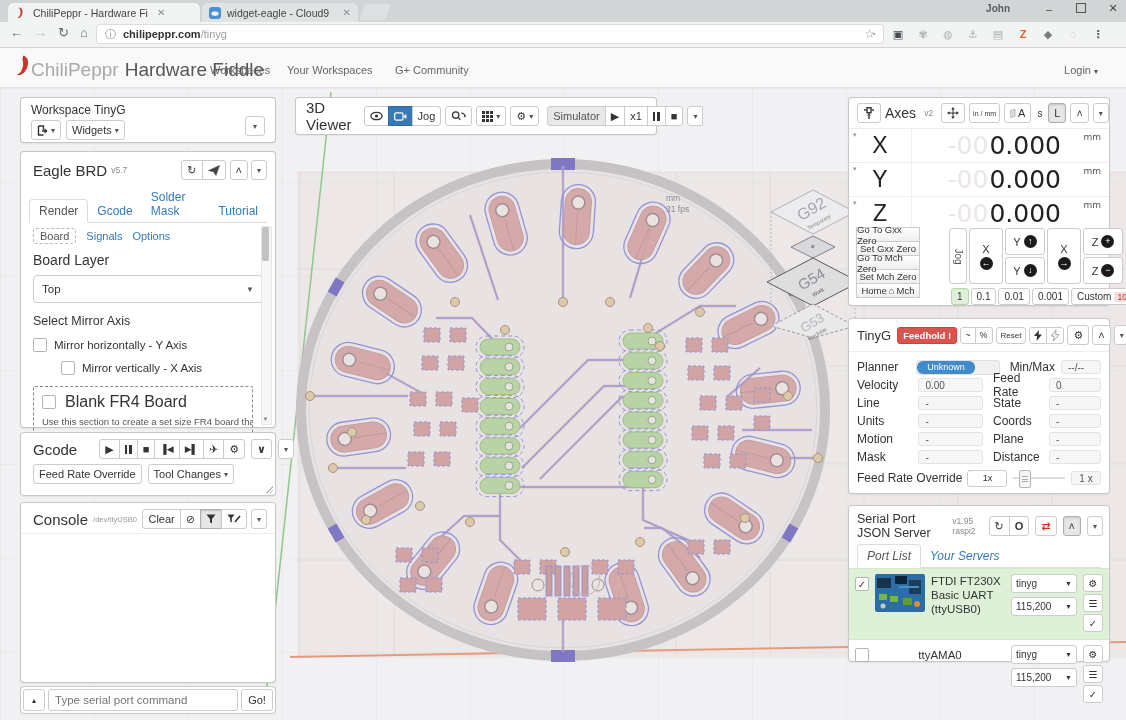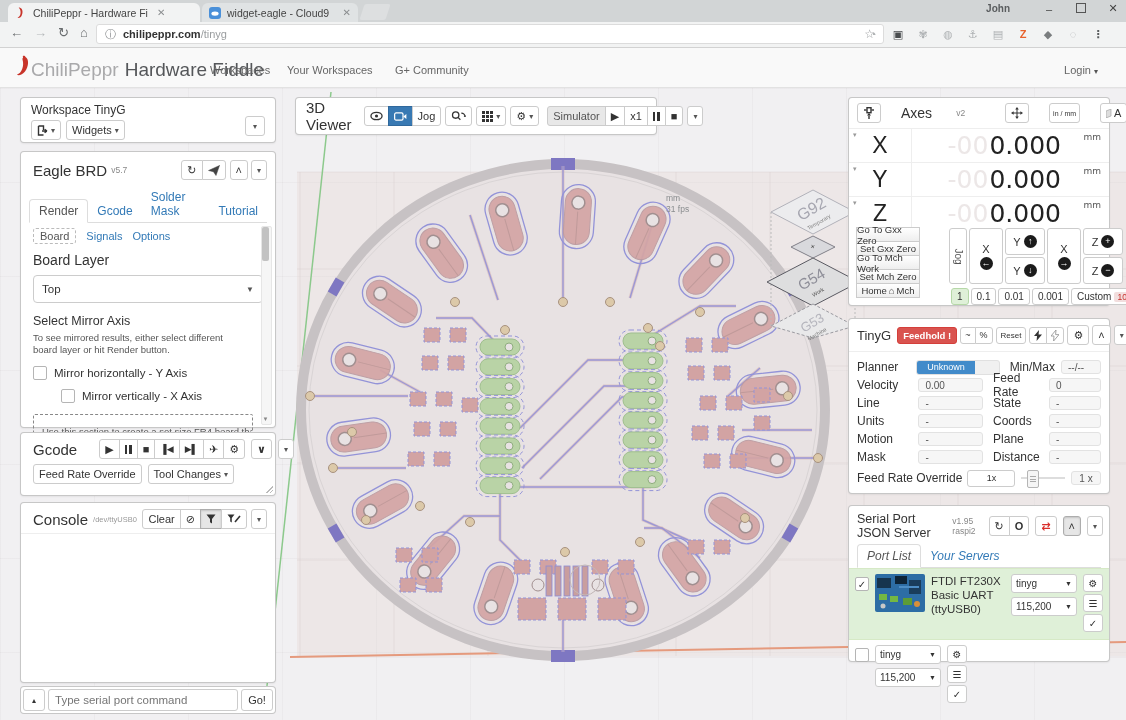--- a/index.html
+++ b/index.html
@@ -589,30 +589,33 @@
     <span class="subtab">Signals</span>
     <span class="subtab">Options</span>
   </div>
   <div style="padding:8px 22px 0 12px;">
     <div style="font-size:14px;color:#333;margin-bottom:7px;">Board Layer</div>
     <div class="select" style="width:212px;">
       <span>Top</span>
         <span style="font-size:8px;color:#555;">▼</span>
     </div>
     <div style="font-size:12.5px;color:#333;margin:11px 0 4px 0;">Select Mirror Axis</div>
-    <div style="font-size:9.5px;color:#555;line-height:12px;width:214px;">To see mirrored results, either select different board layer or hit Render button.</div>
     <div class="checkrow" style="margin-top:10px;">
       <span class="cb"></span>
       <span>Mirror horizontally - Y Axis</span>
     </div>
     <div class="checkrow" style="margin-top:9px;padding-left:28px;">
       <span class="cb"></span>
       <span>Mirror vertically - X Axis</span>
     </div>
     <div style="border:1px dashed #888;border-radius:2px;margin-top:11px;padding:6px 8px;height:34px;overflow:hidden;">
+      <div class="checkrow" style="font-size:16px;gap:9px;">
+        <span class="cb"></span>
+        <span>Blank FR4 Board</span>
+      </div>
       <div style="font-size:9.5px;color:#555;margin-top:5px;white-space:nowrap;">Use this section to create a set size FR4 board that you can</div>
     </div>
   </div>
   <div class="scroll">
     <div class="thumb" style="left:0;"></div>
     <div class="scrolldn">▼</div>
   </div>
 </div>
 
 <div class="abs panel" id="gcode-panel">
@@ -680,21 +683,21 @@
 
 <div class="abs" id="cmdbar">
   <span class="btn" style="width:22px;height:22px;">
       <span style="font-size:8px;">▴</span>
     </span>
   <input style="flex: 1 1 0%; height: 22px; border: 1px solid rgb(204, 204, 204); border-radius: 3px; margin: 0px 3px; font-size: 11.5px; padding: 0px 6px; box-sizing: border-box; font-family: inherit; color: rgb(51, 51, 51);" placeholder="Type serial port command">
   <span class="btn" style="width:32px;height:22px;">Go!</span>
 </div>
 
 <div class="abs panel" id="axes-panel">
-  <div style="display:flex;align-items:center;padding:5px 6px 5px 8px;gap:20px;">
+  <div style="display:flex;align-items:center;padding:5px 6px 5px 8px;gap:4px;">
     <span class="btn" style="width:24px;">
         <svg width="12" height="13" viewBox="0 0 12 13">
           <rect x="4" y="0.7" width="4" height="5" class="icon"></rect>
           <path d="M6 6 L4 8.5 H8 Z" fill="#333"></path>
           <line x1="6" y1="8.5" x2="6" y2="12" class="icon"></line>
           <line x1="1" y1="3" x2="3.5" y2="3" class="icon"></line>
           <line x1="8.5" y1="3" x2="11" y2="3" class="icon"></line>
         </svg>
       </span>
     <span style="font-size:14px;color:#333;">Axes</span>
@@ -752,21 +755,21 @@
       </div>
     <div class="axisval">
         <span class="ghost">-00</span>
         <span>0.000</span>
         <span class="unit">mm</span>
       </div>
   </div>
   <div style="position:absolute;left:7px;top:130px;">
     <div class="zbtn">Go To Gxx Zero</div>
     <div class="zbtn">Set Gxx Zero</div>
-    <div class="zbtn">Go To Mch Work</div>
+    <div class="zbtn">Go To Mch Zero</div>
     <div class="zbtn">Set Mch Zero</div>
     <div class="zbtn">
         <span>Home</span>
         <span style="margin:0 2px;">⌂</span>
         <span>Mch</span>
       </div>
   </div>
   <div style="position:absolute;left:100px;top:130px;display:flex;gap:2px;height:56px;">
     <div class="jogbtn" style="width:18px;">
         <span style="transform:rotate(90deg);font-size:10px;color:#555;">Jog</span>
@@ -838,21 +841,21 @@
     <span class="btn">⚙</span>
     <span class="btn">˄</span>
     <span class="btn">
         <span class="caret" style="margin:0">▾</span>
       </span>
   </div>
   <div style="padding:6px 8px 0 8px;">
     <div class="trow">
       <span class="tlabel">Planner</span>
       <span style="width:94px;height:13px;background:#f0f0f0;border:1px solid #e0e0e0;border-radius:3px;overflow:hidden;display:flex;">
-        <span style="background:#428bca;color:#fff;font-size:9px;display:flex;align-items:center;justify-content:center;width:58px;">Unknown</span>
+        <span style="background:#428bca;color:#fff;font-size:9px;display:flex;align-items:center;justify-content:center;width:58px;border-radius:6px;">Unknown</span>
       </span>
       <span class="tlabel2" style="width:52px;text-align:right;margin-right:6px;">Min/Max</span>
       <span class="tval tval2" style="width:44px;">--/--</span>
     </div>
     <div class="trow">
       <span class="tlabel">Velocity</span>
         <span class="tval">0.00</span>
       <span class="tlabel2">Feed Rate</span>
         <span class="tval tval2">0</span>
     </div>
@@ -875,21 +878,21 @@
         <span class="tval tval2">-</span>
     </div>
     <div class="trow">
       <span class="tlabel">Mask</span>
         <span class="tval">-</span>
       <span class="tlabel2">Distance</span>
         <span class="tval tval2">-</span>
     </div>
     <div class="trow" style="height:24px;">
       <span style="font-size:12px;">Feed Rate Override</span>
-      <span class="btn sm" style="margin-left:5px;width:48px;font-size:9px;">1x</span>
+      <span class="btn sm" style="margin-left:5px;width:40px;font-size:9px;">1x</span>
       <span style="flex:1;height:2px;background:#ddd;margin:0 6px;position:relative;">
         <span style="position:absolute;left:6px;top:-7px;width:10px;height:16px;background:#f5f5f5;border:1px solid #b5b5b5;border-radius:2px;display:flex;flex-direction:column;justify-content:center;gap:1.5px;align-items:center;">
             <i style="width:6px;height:1px;background:#aaa"></i>
             <i style="width:6px;height:1px;background:#aaa"></i>
             <i style="width:6px;height:1px;background:#aaa"></i>
           </span>
       </span>
       <span class="tval" style="width:30px;justify-content:center;">1 x</span>
     </div>
   </div>
@@ -944,20 +947,23 @@
         </div>
     </div>
     <div>
       <div class="pbtn">⚙</div>
       <div class="pbtn">☰</div>
       <div class="pbtn">✓</div>
     </div>
   </div>
   <div class="portrow">
     <span class="cb" style="margin-top:3px;"></span>
+    <div class="pname" style="text-align:center;padding-top:3px;">
+      <div>ttyAMA0</div>
+    </div>
     <div>
       <div class="pselect">
           <span>tinyg</span>
           <span style="font-size:7px;">▼</span>
         </div>
       <div class="pselect">
           <span>115,200</span>
           <span style="font-size:7px;">▼</span>
         </div>
     </div>

